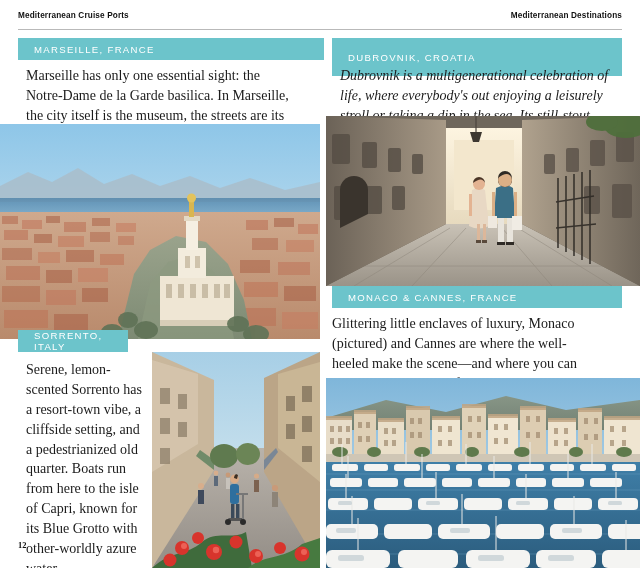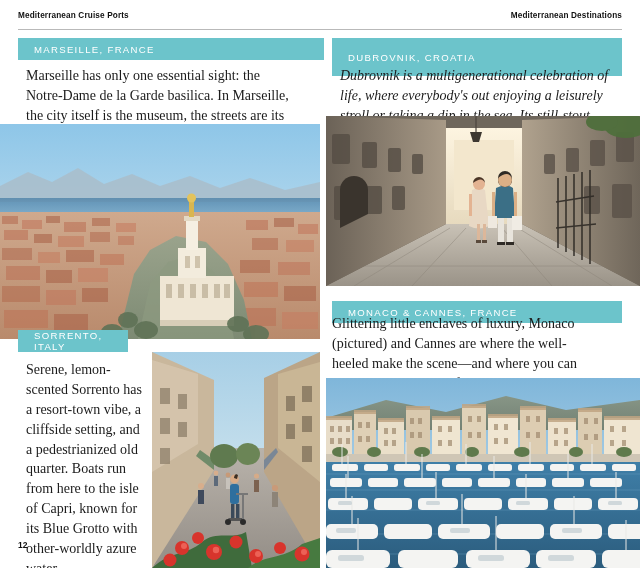--- a/index.html
+++ b/index.html
@@ -108,39 +108,39 @@
     position: absolute;
     left: 326px; top: 116px;
     width: 314px; height: 170px;
     overflow: hidden;
   }
 
   
   #monaco-band {
     position: absolute;
     left: 332px; top: 286px;
-    width: 290px; height: 22px; margin-top: 15px;
+    width: 290px; height: 22px;
   }
   #monaco-text {
     position: absolute;
     left: 332px; top: 314px;
     width: 268px;
   }
   #monaco-photo {
     position: absolute;
     left: 326px; top: 378px;
     width: 314px; height: 190px;
     overflow: hidden;
   }
 
   
   #page-number {
     position: absolute;
     left: 18px; top: 540px;
-    font-family: Liberation Sans, sans-serif;
+    font-family: Liberation Serif, serif;
     font-weight: bold;
     font-size: 8.5px;
     color: #111;
   }
 
   
   .photo { width: 100%; height: 100%; display: block; }
 
 </style>
 </head>

